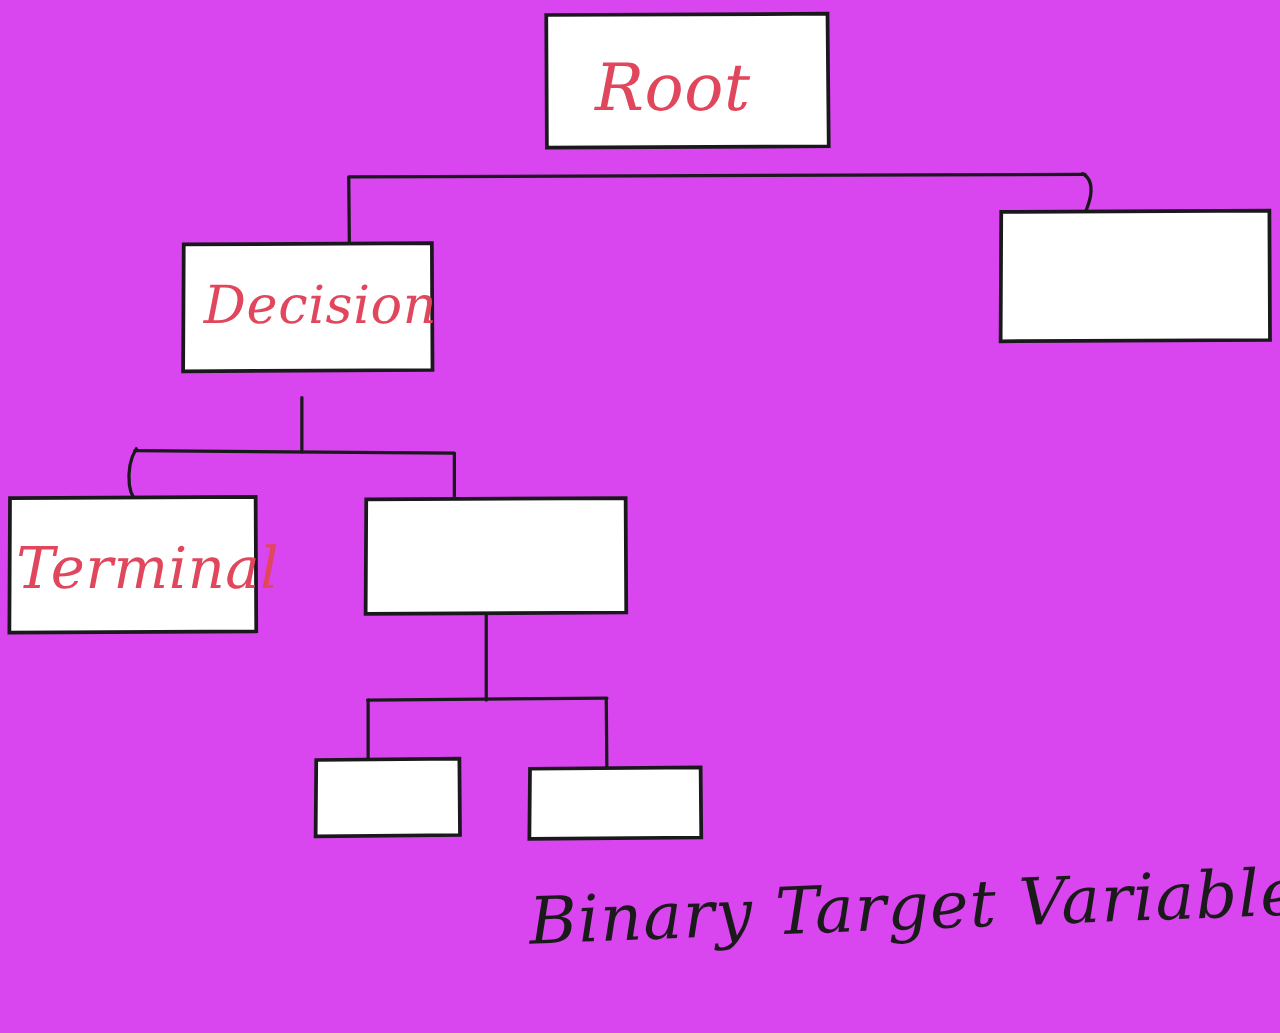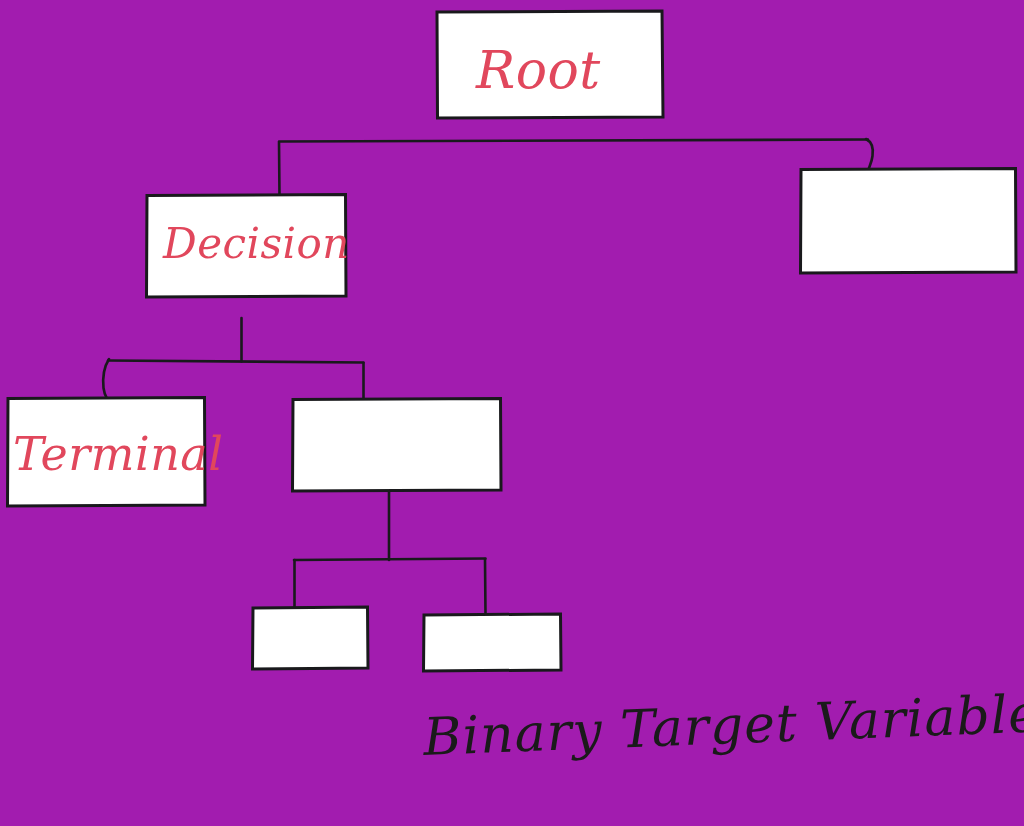--- a/index.html
+++ b/index.html
@@ -8,21 +8,21 @@
     padding: 0;
     background: #ffffff;
   }
   body {
     font-family: "Liberation Sans", sans-serif;
   }
   #canvas {
     position: relative;
     width: 1024px;
     height: 826px;
-    background: #a21caf;
+    background: #d946ef;
     overflow: hidden;
   }
   #sketch {
     position: absolute;
     left: 0;
     top: 0;
     width: 1024px;
     height: 826px;
   }
   .node-label {

